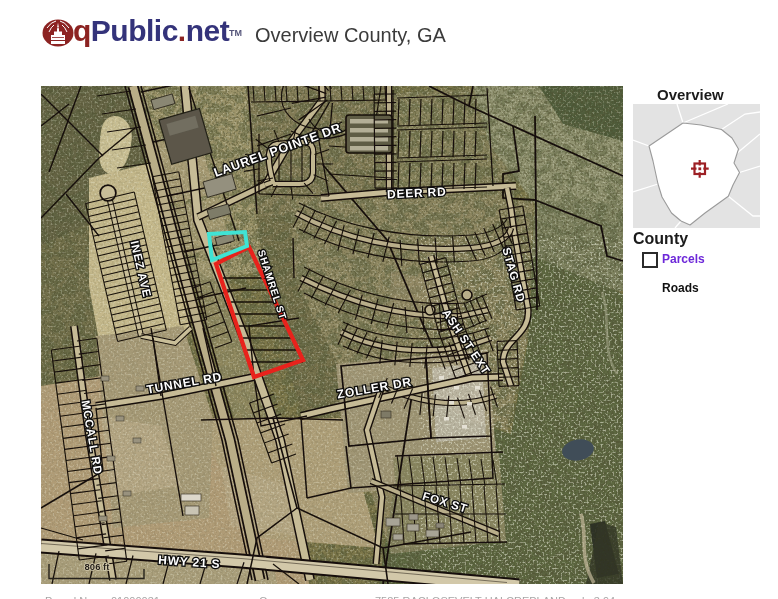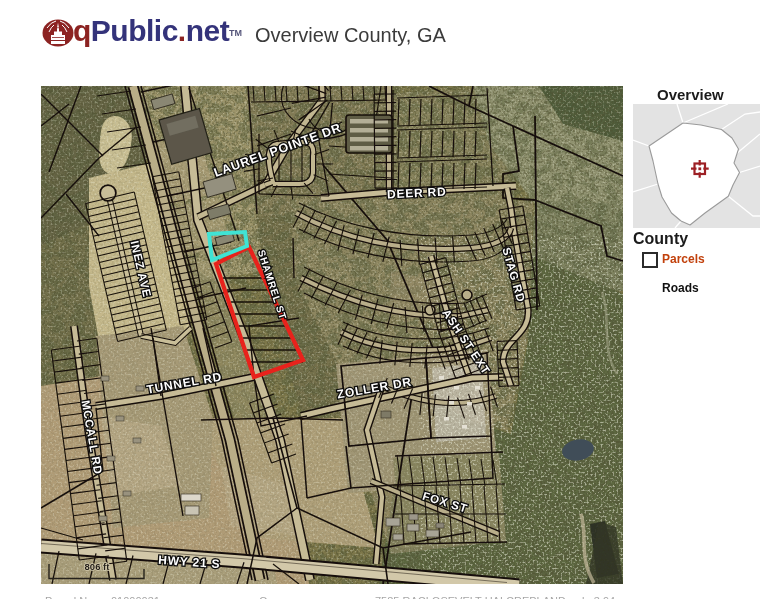--- a/index.html
+++ b/index.html
@@ -9,21 +9,21 @@
   #logotxt{position:absolute;left:73px;top:14px;font-weight:bold;font-size:30px;letter-spacing:-0.5px;color:#34337a;}
   #logotxt .rq{color:#8c2322;}
   #tm{position:absolute;left:229px;top:28px;font-size:9px;color:#55557a;font-weight:bold;}
   #county{position:absolute;left:255px;top:24px;font-size:20px;color:#3b3b3b;}
   #mapwrap{position:absolute;left:41px;top:86px;width:582px;height:498px;}
   .sbh{font-weight:bold;font-size:15px;color:#1b1b1b;}
   #ovh{position:absolute;left:633px;top:86px;margin-left:24px;}
   #ovmap{position:absolute;left:633px;top:104px;}
   #lgh{position:absolute;left:633px;top:230px;}
   #lgsq{position:absolute;left:642px;top:252px;width:12px;height:12px;border:2px solid #2b2b2b;background:#fff;}
-  #lgparcels{position:absolute;left:662px;top:252px;font-size:12px;font-weight:bold;color:#c2410c;}
+  #lgparcels{position:absolute;left:662px;top:252px;font-size:12px;font-weight:bold;color:#6d28d9;}
   #lgroads{position:absolute;left:662px;top:273px;font-size:12px;font-weight:bold;color:#111;margin-top:8px;}
   #botrow{position:absolute;left:41px;top:595px;width:700px;font-size:11px;color:#a6a6a6;white-space:nowrap;}
   #botrow span{position:absolute;top:0;}
 </style>
 </head>
 <body>
 <div id="page">
 
   <svg id="logo" width="34" height="30" viewBox="0 0 34 30">
     <ellipse cx="17" cy="15" rx="15.5" ry="13.5" fill="#8c2322"></ellipse>

